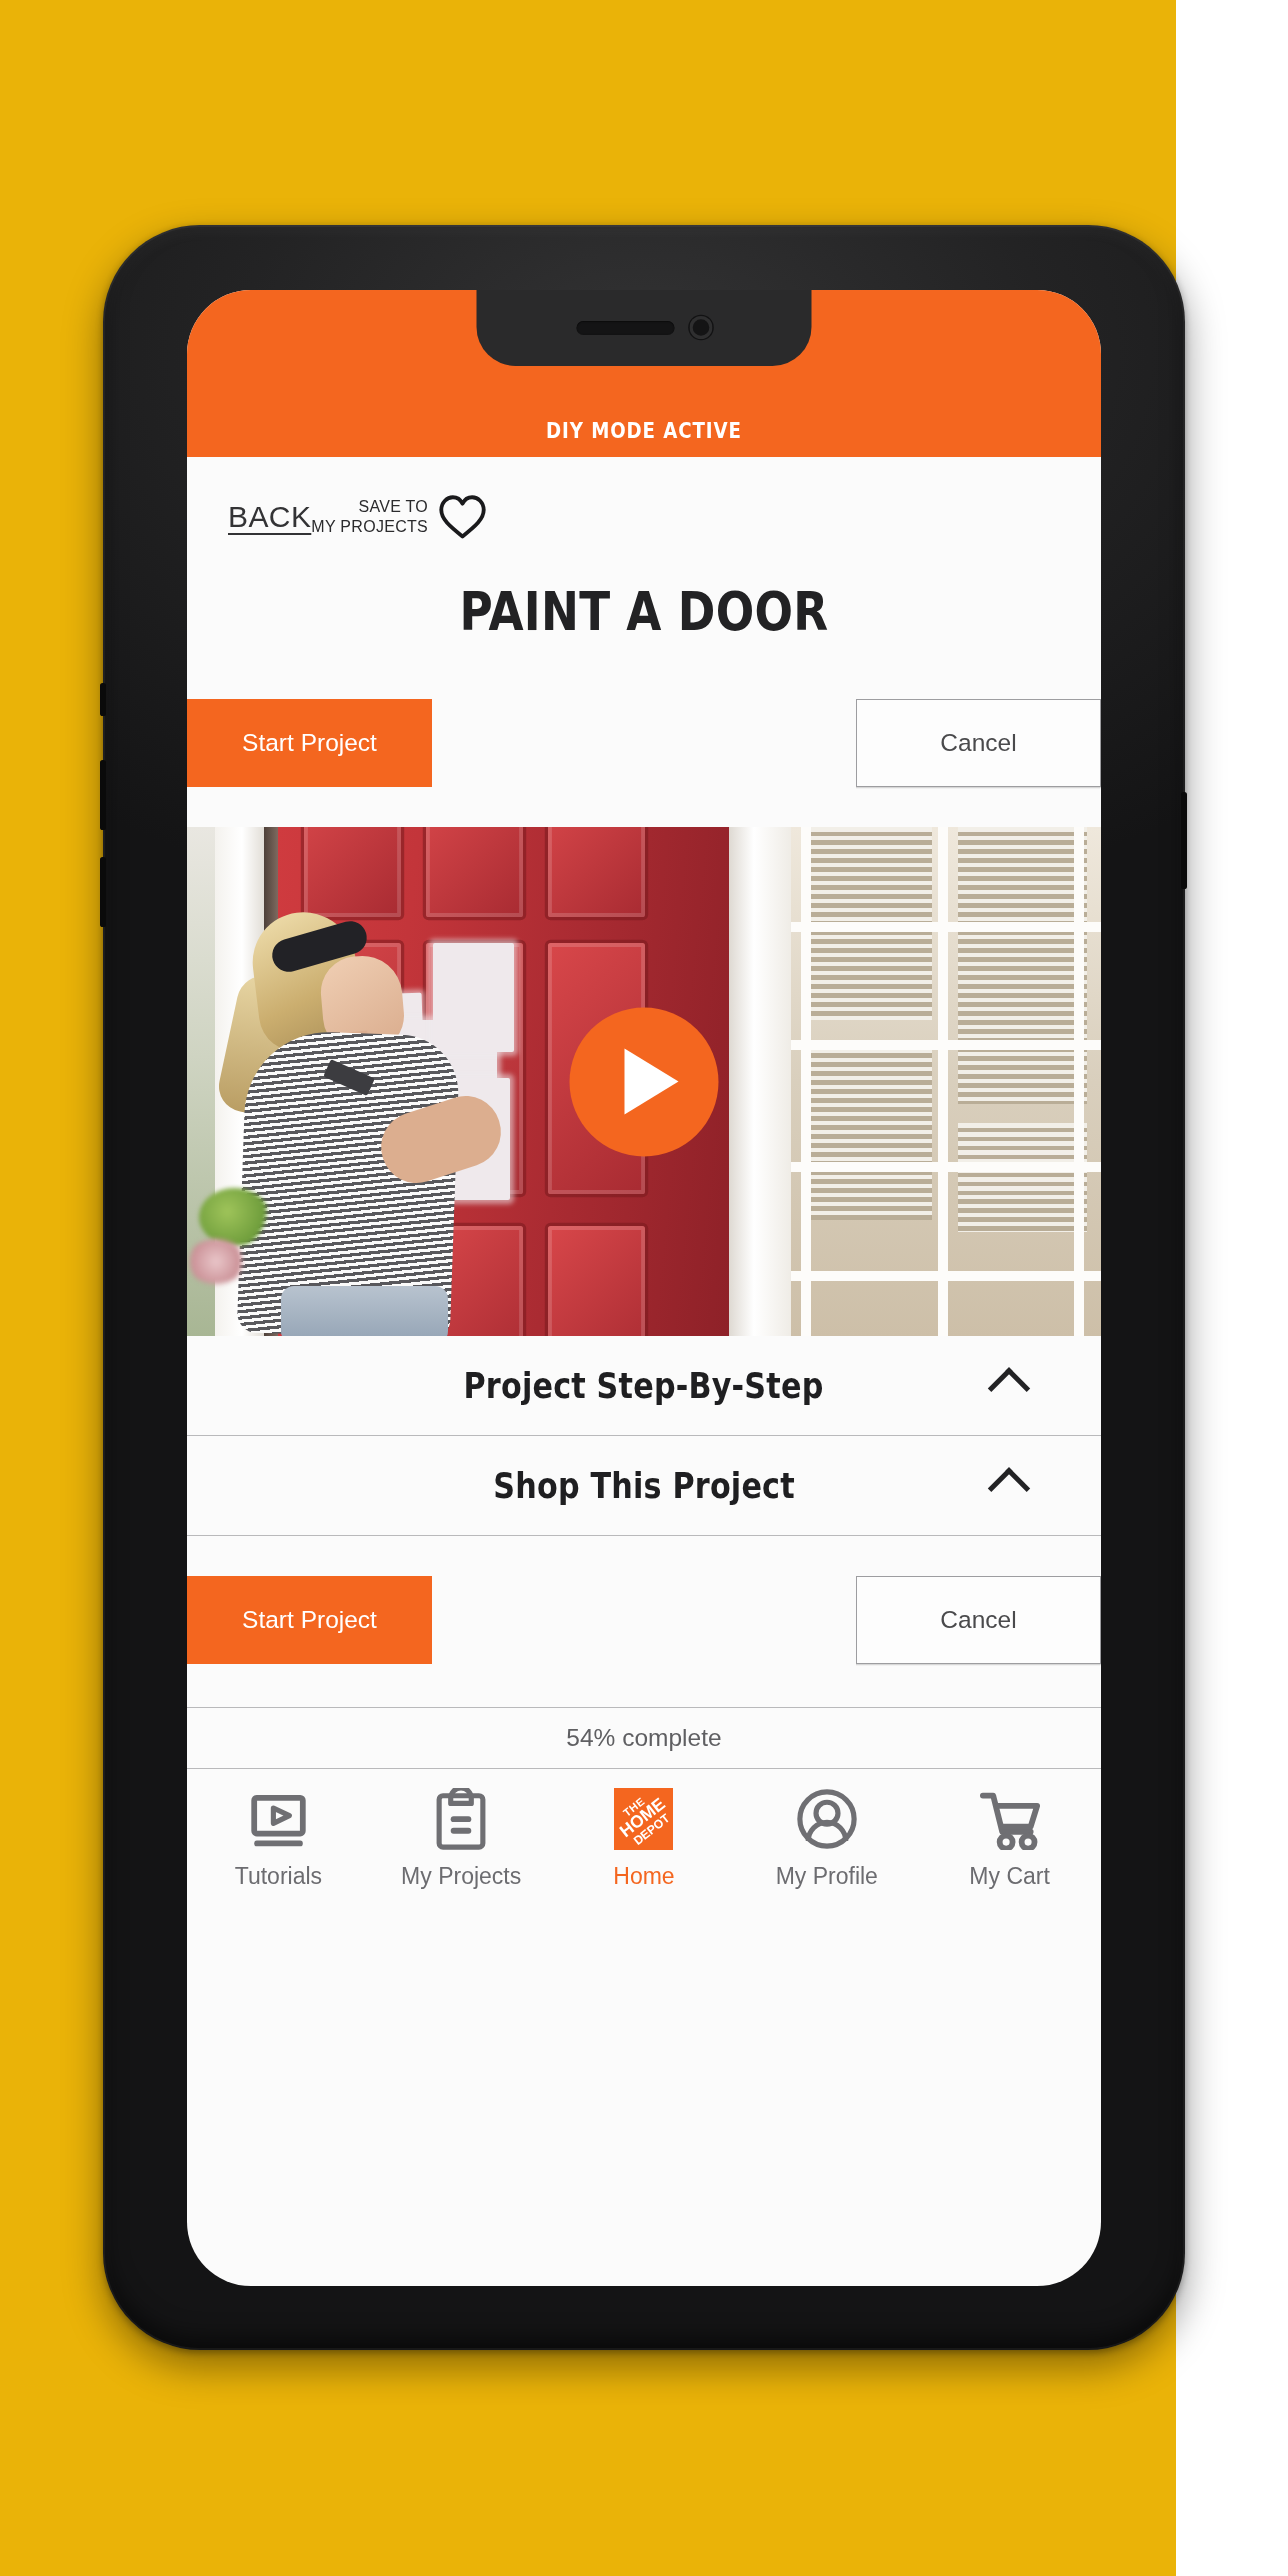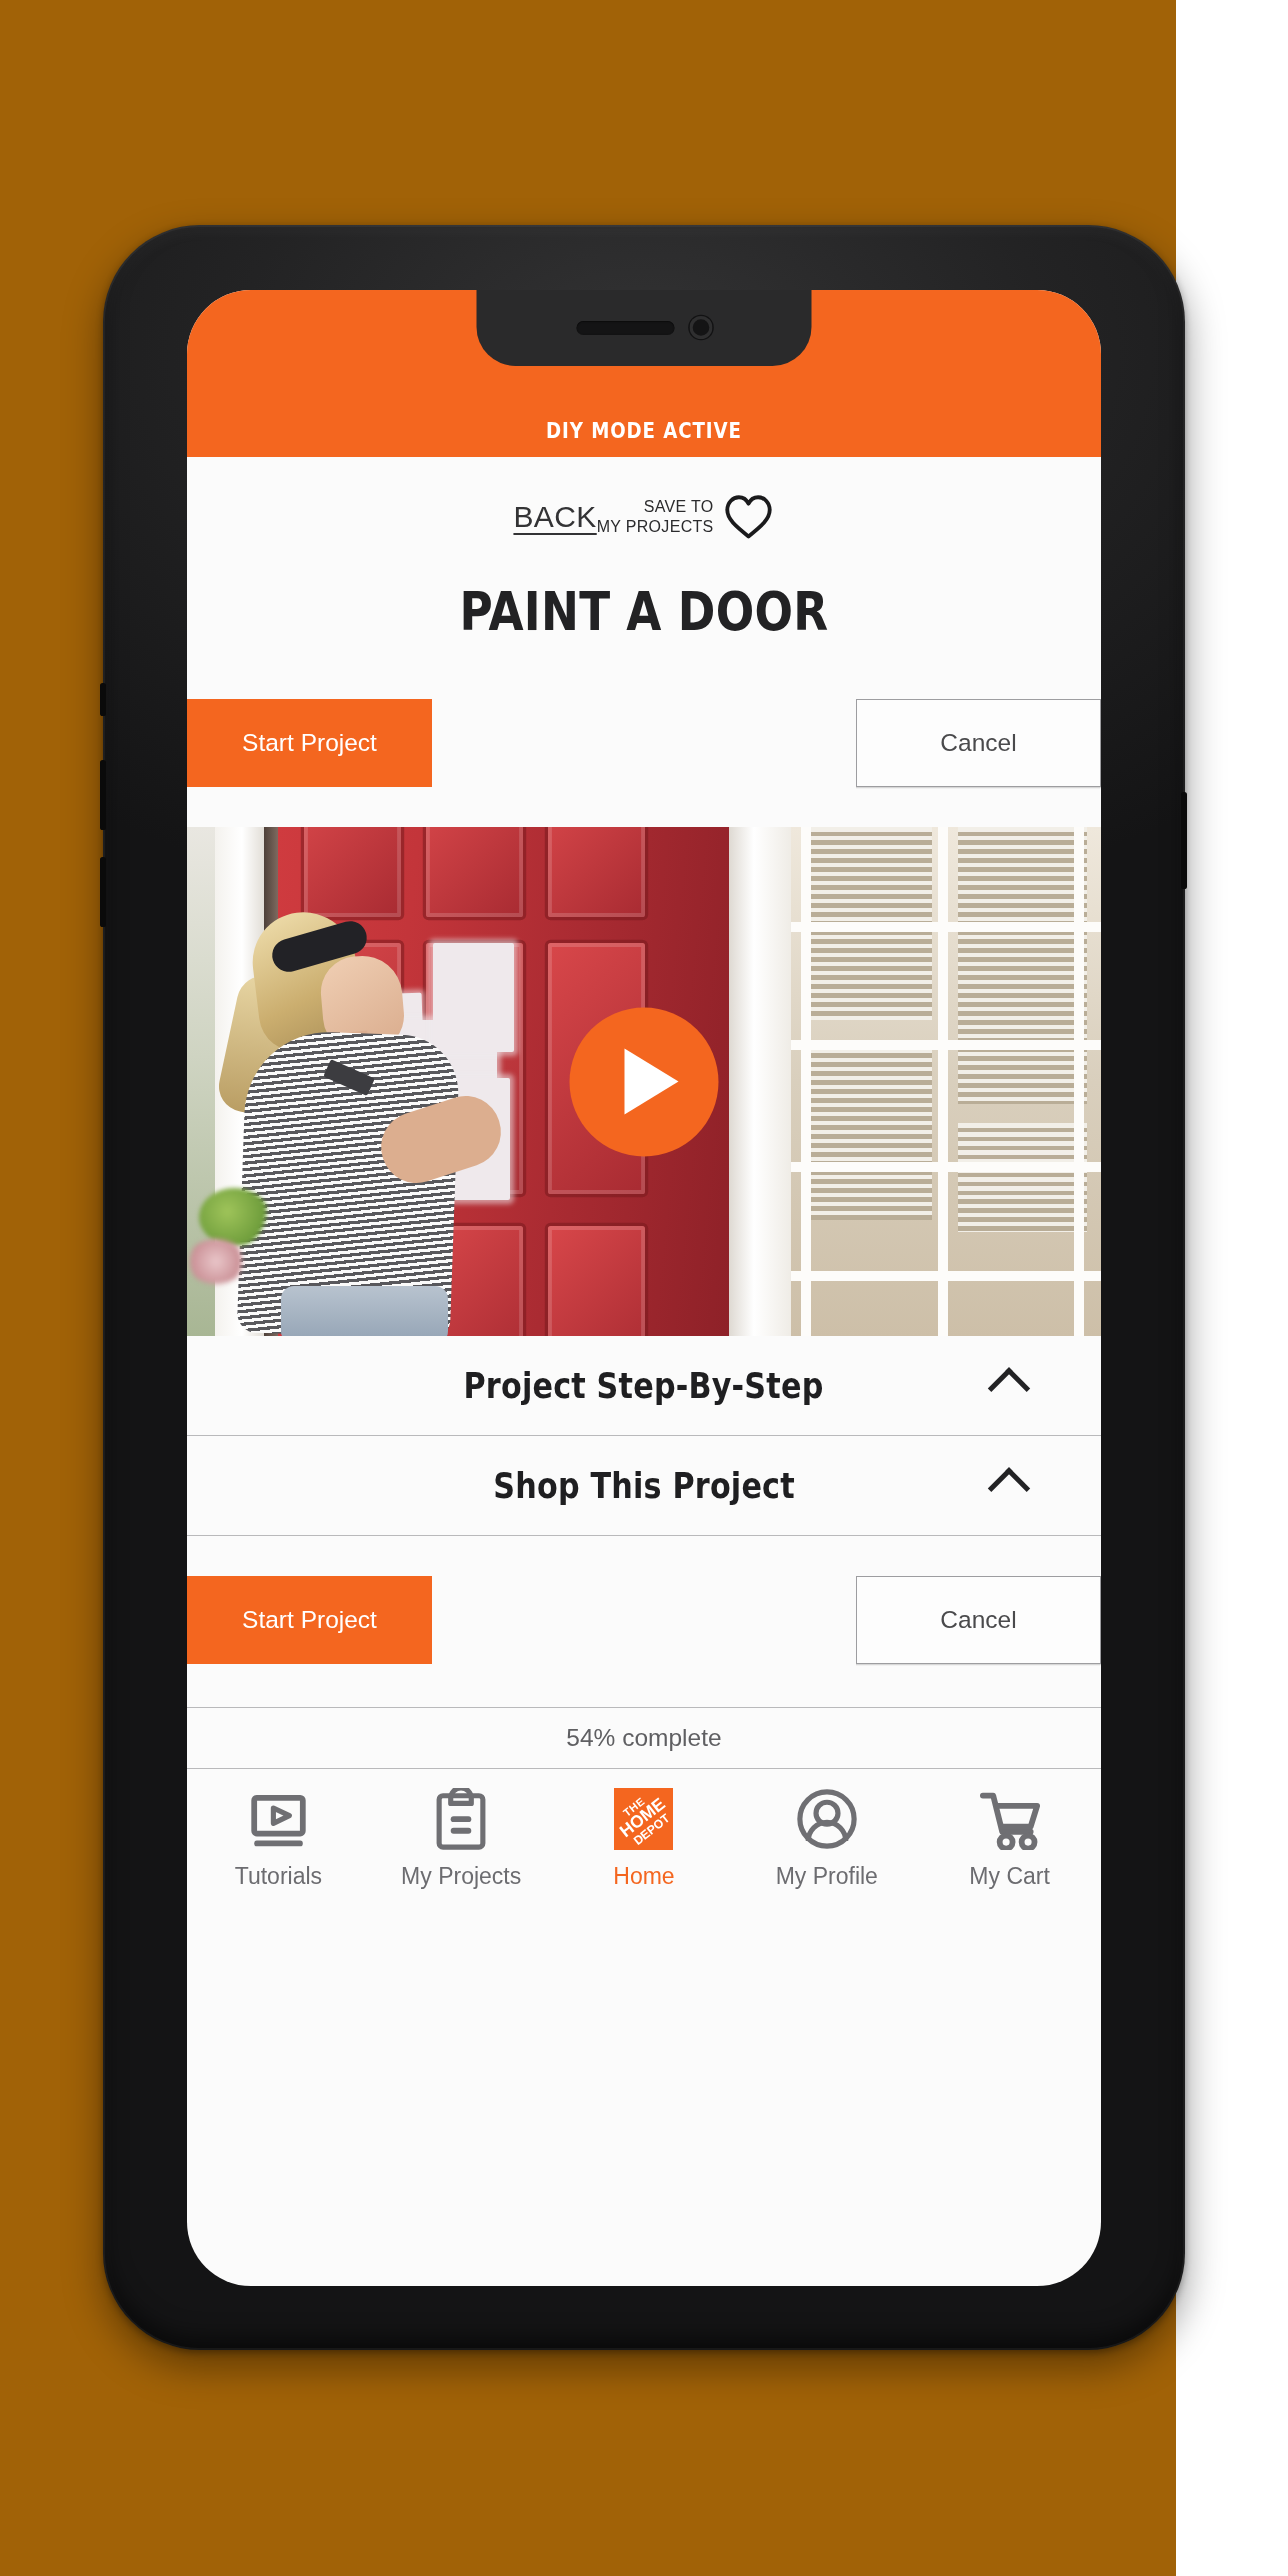--- a/index.html
+++ b/index.html
@@ -4,21 +4,21 @@
 <style>
   * { box-sizing: border-box; margin: 0; padding: 0; }
   html, body {
     width: 1288px; height: 2576px;
     background: #ffffff;
     font-family: "Liberation Sans", sans-serif;
     overflow: hidden;
   }
 
   
-  #stage { position: relative; width: 1176px; height: 2576px; background: #a16207; }
+  #stage { position: relative; width: 1176px; height: 2576px; background: #eab308; }
 
   #phone-frame {
     position: absolute;
     left: 103px; top: 225px;
     width: 1082px; height: 2125px;
     border-radius: 97px;
     background:
       radial-gradient(ellipse 902px 580px at 50% 6%, #333334 0%, #232324 45%, #141415 100%),
       linear-gradient(100deg, #111 0%, #2b2b2c 25%, #202021 60%, #0d0d0e 100%);
     box-shadow: 0 16.7px 39px rgba(0,0,0,.40), 0 2.6px 7.7px rgba(0,0,0,.30);
@@ -84,21 +84,21 @@
     font-size: 22px;
     letter-spacing: 1px;
     transform: scaleX(.92);
   }
 
   
   #topbar {
     position: relative;
     height: 119px;
     background: #fbfbfb;
-    display: flex; align-items: center; justify-content: center;
+    display: flex; align-items: center; justify-content: flex-start;
     padding: 0 43px 0 41px;
   }
   #back-link {
     font-size: 30px; color: #333335; letter-spacing: 0.4px;
     text-decoration: underline; text-underline-offset: 5.8px;
     text-decoration-thickness: 1.9px;
     cursor: pointer;
   }
   #save-group { display: flex; align-items: center; gap: 10px; }
   #save-text {

